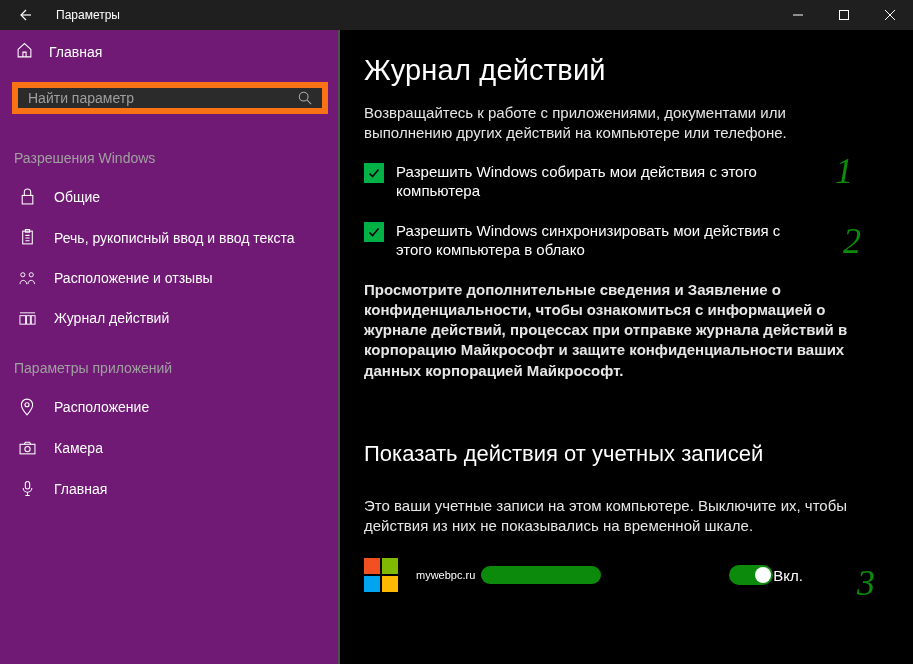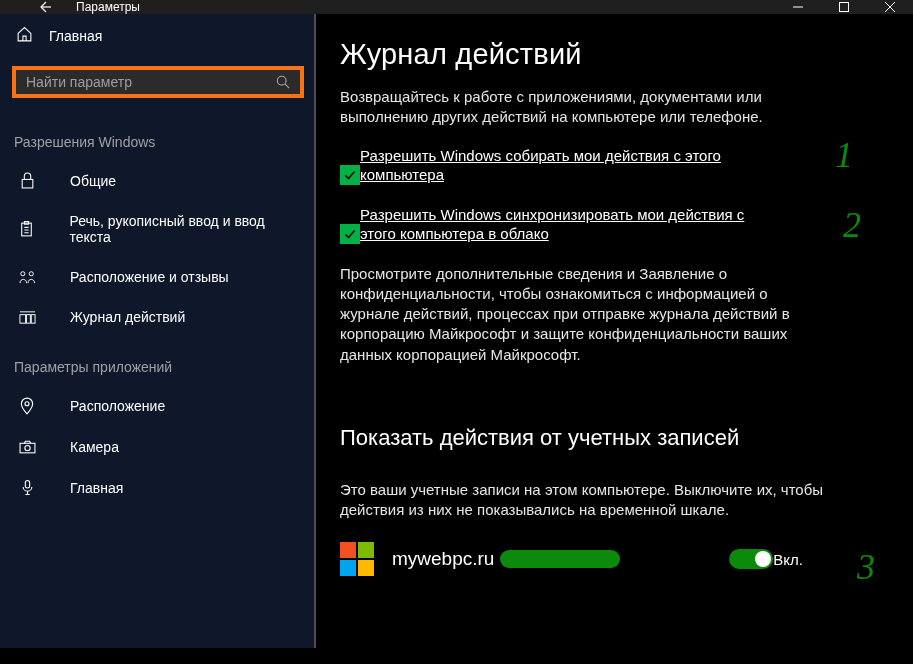--- a/index.html
+++ b/index.html
@@ -11,25 +11,24 @@
     }
     body {
       width: 913px;
       height: 664px;
       background: #000;
       color: #fff;
       overflow: hidden;
       position: relative;
     }
     .titlebar {
-      height: 14px;
+      height: 30px;
       background: #1f1f1f;
       display: flex;
       align-items: center;
-      padding-left: 20px;
     }
     .titlebar .back {
       width: 48px;
       display: flex;
       align-items: center;
       justify-content: center;
       height: 100%;
       cursor: pointer;
     }
     .titlebar .title {
@@ -45,22 +44,22 @@
       align-items: center;
       justify-content: center;
       cursor: pointer;
     }
     .winbtn svg { stroke: #fff; }
     .app {
       display: flex;
       height: calc(100% - 30px);
     }
     .sidebar {
-      width: 316px;
-      background: #0f172a;
+      width: 340px;
+      background: #701a75;
       height: 100%;
       overflow-y: auto;
       position: relative;
     }
     .scrollbar-thin {
       position:absolute;
       right:0; top:0;
       width:2px; height:100%;
       background:#4d4d4d;
     }
@@ -68,21 +67,21 @@
       display: flex;
       align-items: center;
       gap: 16px;
       padding: 12px 16px;
       cursor: pointer;
       font-size: 14px;
     }
     .search {
       margin: 8px 12px 14px 12px;
       height: 32px;
-      border: 4px solid #f97316;
+      border: 6px solid #f97316;
       background: #2b2b2b;
       display: flex;
       align-items: center;
       padding: 0 10px;
     }
     .search input {
       background: transparent;
       border: none;
       outline: none;
       color: #fff;
@@ -96,21 +95,21 @@
       color: #fff;
     }
     .group-header {
       padding: 22px 30px 10px 14px;
       font-size: 14px;
       color: #a0a0a0;
     }
     .side-item {
       display: flex;
       align-items: center;
-      gap: 34px;
+      gap: 18px;
       padding: 12px 14px 12px 18px;
       font-size: 14px;
       cursor: pointer;
     }
     .side-item .icon {
       width: 18px;
       display: flex;
       justify-content: center;
     }
     .content {
@@ -128,23 +127,23 @@
     }
     .lead {
       font-size: 15px;
       color: #e6e6e6;
       max-width: 510px;
       margin-bottom: 18px;
       line-height: 1.35;
     }
     .cbrow {
       display: flex;
-      align-items: flex-end;
+      align-items: flex-start;
+      gap: 12px;
       margin-bottom: 20px;
-      text-decoration: underline;
     }
     .cb {
       width: 20px; height: 20px;
       background: #00b245;
       border: 1px solid #00b245;
       display: flex;
       align-items: center;
       justify-content: center;
       flex-shrink: 0;
       margin-top: 1px;
@@ -154,20 +153,21 @@
       font-size: 15px;
       max-width: 390px;
       line-height: 1.3;
     }
     .para {
       font-size: 15px;
       color: #e6e6e6;
       max-width: 490px;
       line-height: 1.35;
       margin-bottom: 60px;
+      font-weight: bold;
     }
     .sect-title {
       font-weight: 300;
       font-size: 22px;
       margin-bottom: 29px;
     }
     .acct-row {
       display: flex;
       align-items: center;
       gap: 18px;
@@ -177,21 +177,21 @@
       width: 34px; height: 34px;
       display: grid;
       grid-template-columns: 1fr 1fr;
       grid-template-rows: 1fr 1fr;
       gap: 2px;
     }
     .mslogo div:nth-child(1){background:#f25022;}
     .mslogo div:nth-child(2){background:#7fba00;}
     .mslogo div:nth-child(3){background:#00a4ef;}
     .mslogo div:nth-child(4){background:#ffb900;}
-    .acctname { font-size: 19px; display:flex; align-items:center; gap:6px;}
+    .acctname { font-size: 11px; display:flex; align-items:center; gap:6px;}
     .redact {
       display:inline-block;
       width:120px; height:18px;
       background:#0b8a0b;
       border-radius:9px;
       position:relative;
     }
     .toggle-area { margin-left:auto; display:flex; align-items:center; margin-right:70px;}
     .toggle {
       width:44px; height:20px;

